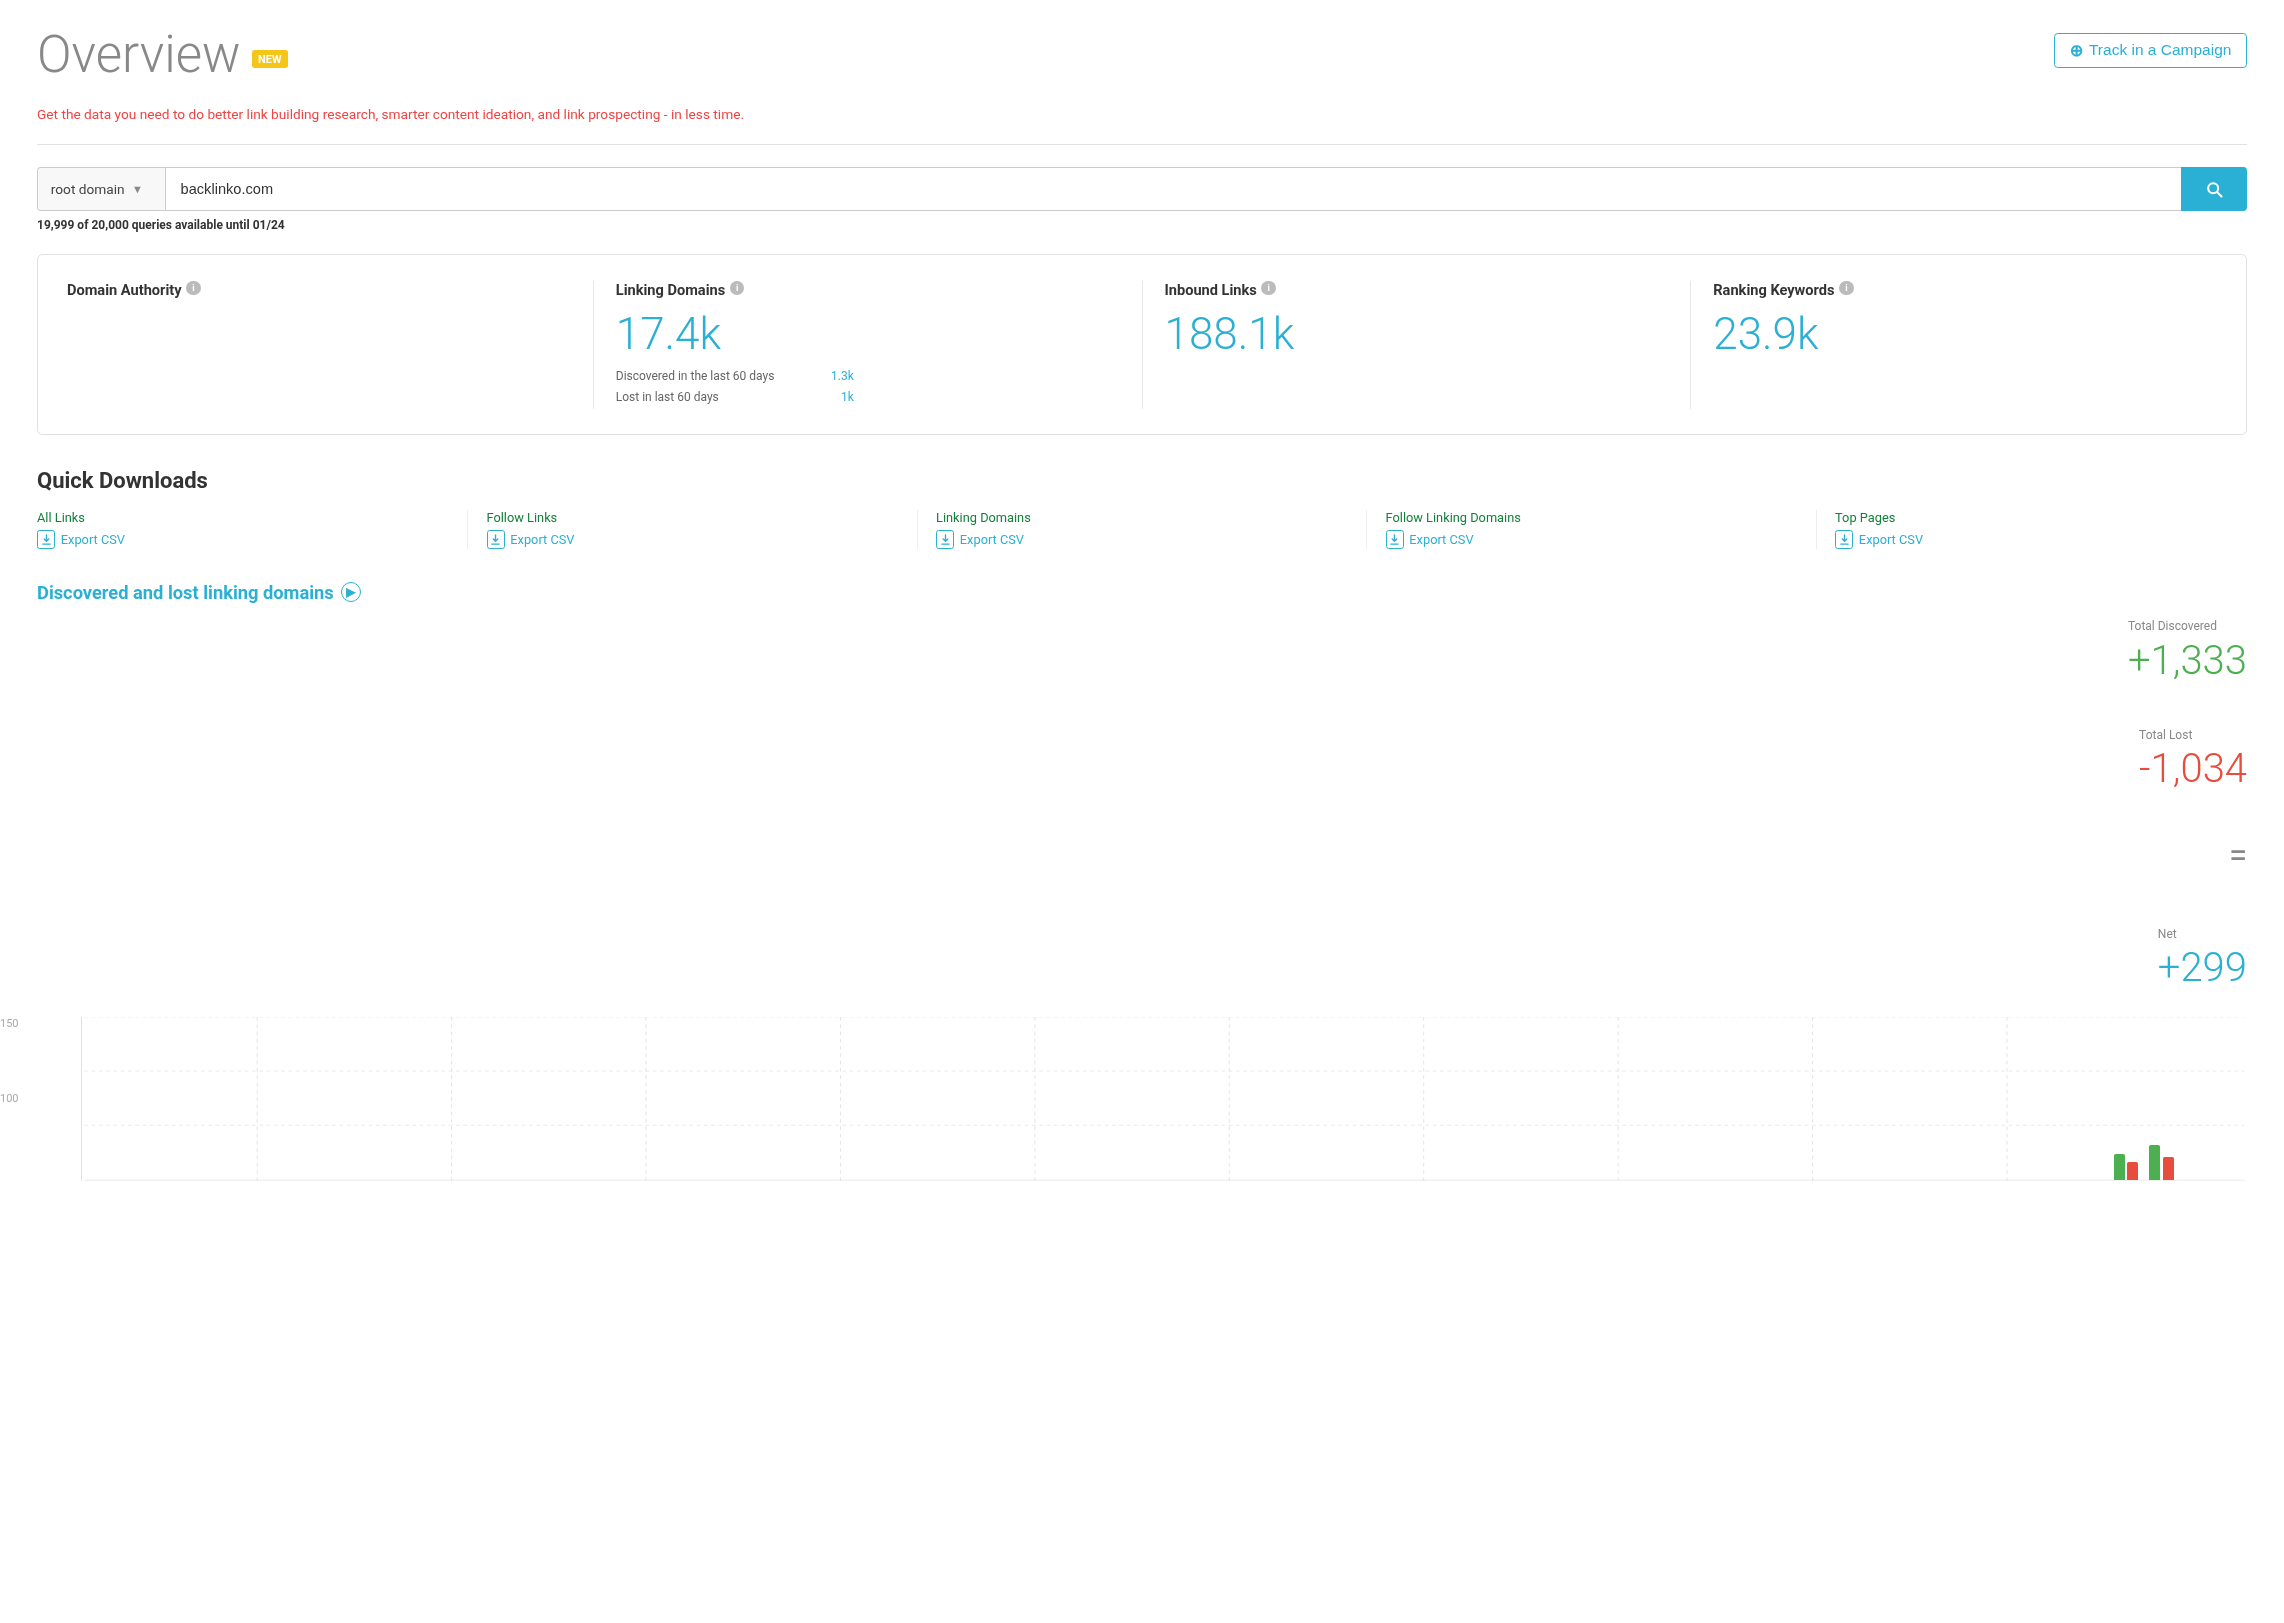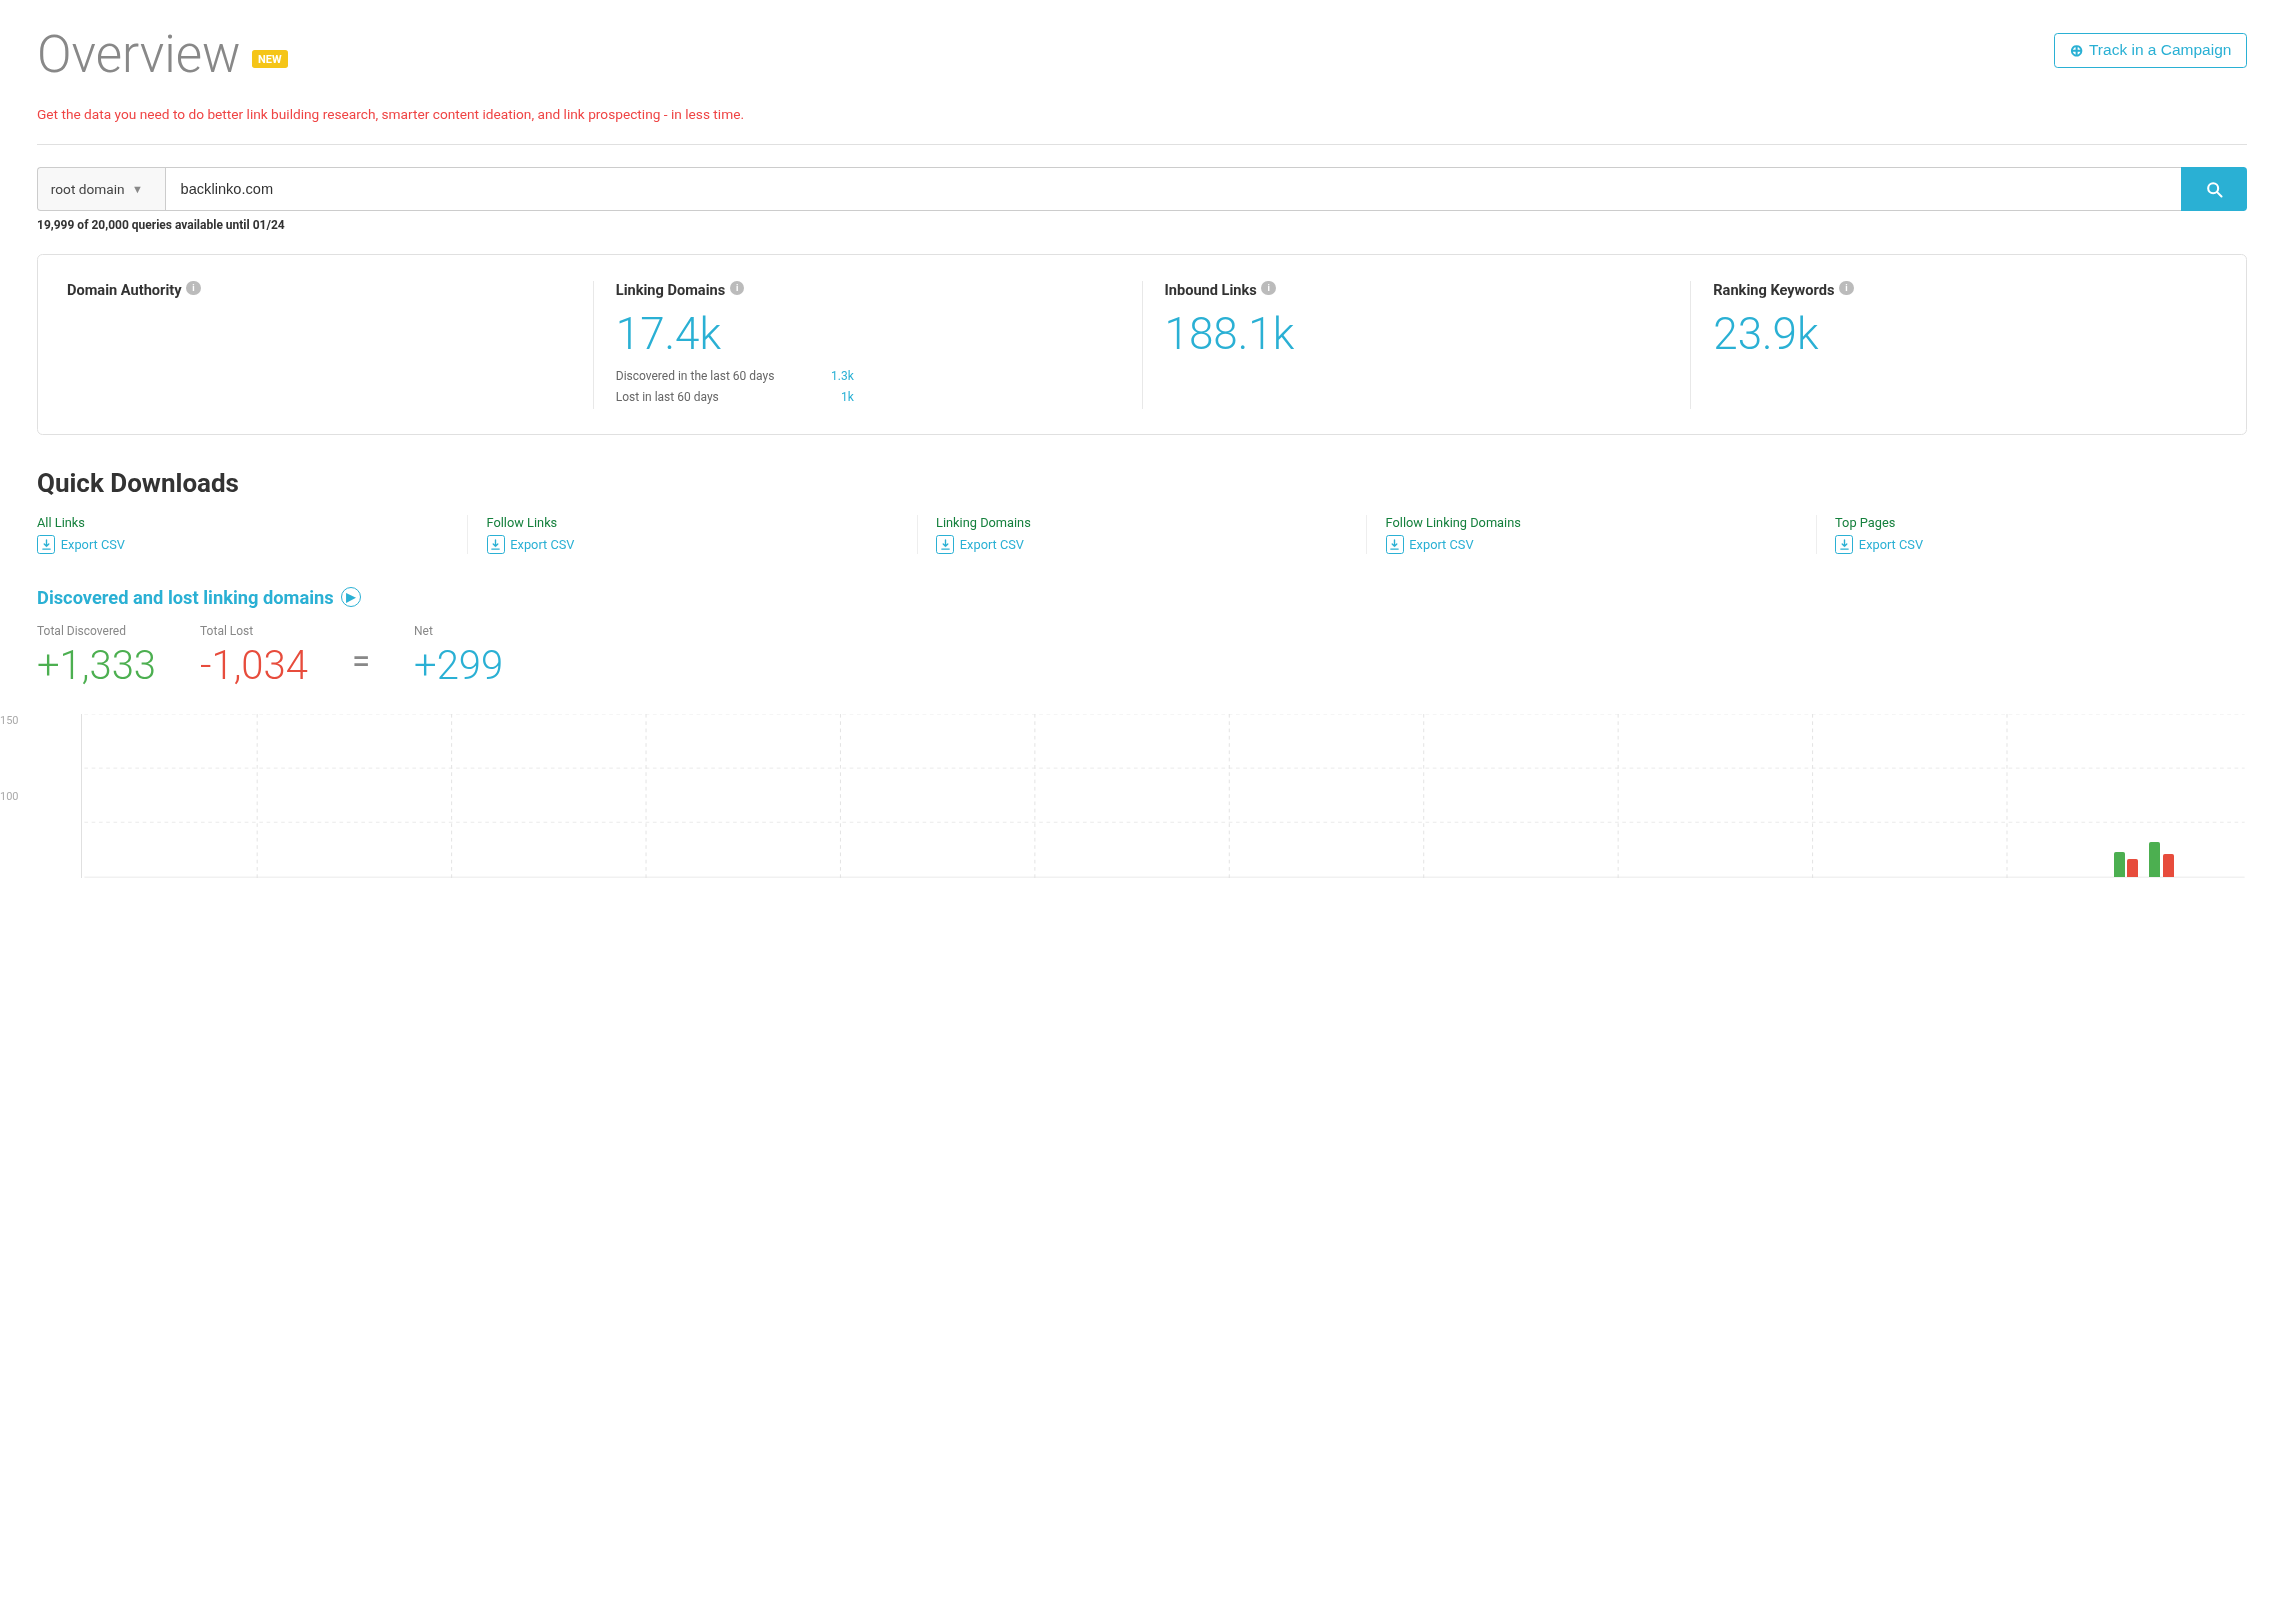--- a/index.html
+++ b/index.html
@@ -208,21 +208,21 @@
       margin-left: 7.3px;
     }
     .stat-sub-row {
       display: flex;
       justify-content: space-between;
       max-width: 238px;
     }
 
     
     .section-title {
-      font-size: 26px;
+      font-size: 22px;
       font-weight: 700;
       color: #333;
       margin-bottom: 16.4px;
       margin-top: 8px;
     }
     .downloads-row {
       display: flex;
       gap: 0;
       margin-bottom: 33px;
     }
@@ -282,20 +282,21 @@
       justify-content: center;
       color: #2ab0d4;
       font-size: 12px;
       cursor: pointer;
     }
     .metrics-row {
       display: flex;
       align-items: flex-end;
       gap: 44px;
       margin-bottom: 25.6px;
+      flex-direction: column;
     }
     .metric-block {}
     .metric-label {
       font-size: 12px;
       color: #888;
       margin-bottom: 3.7px;
     }
     .metric-value-green {
       font-size: 40px;
       font-weight: 300;

